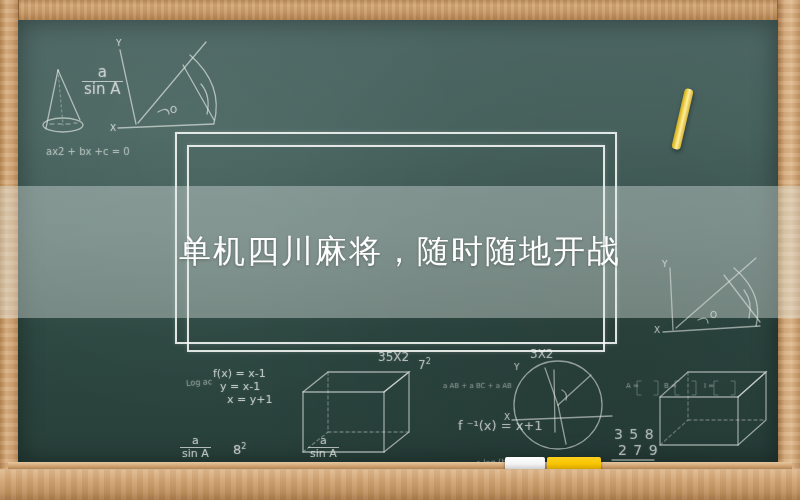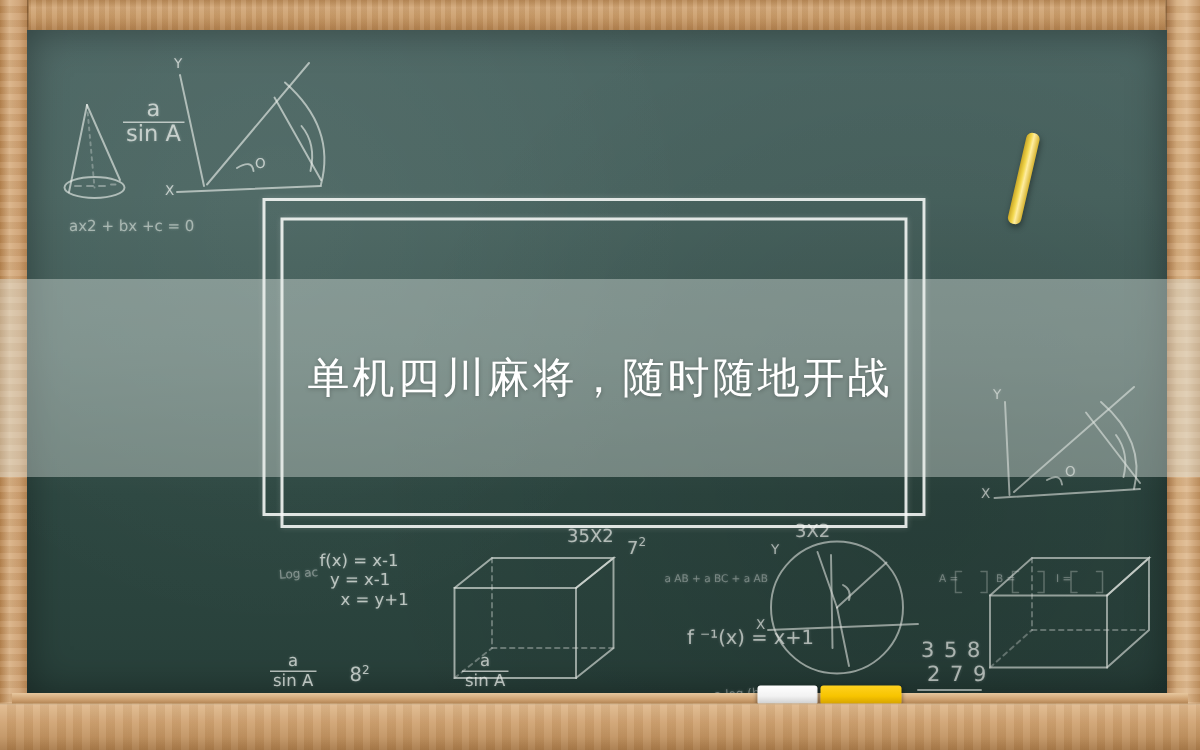--- a/index.html
+++ b/index.html
@@ -164,21 +164,21 @@
   }
   .title {
     position: absolute;
     left: 0; right: 0;
     top: 186px;
     height: 132px;
     display: flex;
     align-items: center;
     justify-content: center;
     color: #ffffff;
-    font-size: 28px;
+    font-size: 32px;
     letter-spacing: 2px;
     font-family: "DejaVu Sans", sans-serif;
     text-shadow: 0 1px 3px rgba(0,0,0,0.28);
   }
 
   
   .chalk-stick-yellow {
     position: absolute;
     left: 678px;
     top: 88px;

